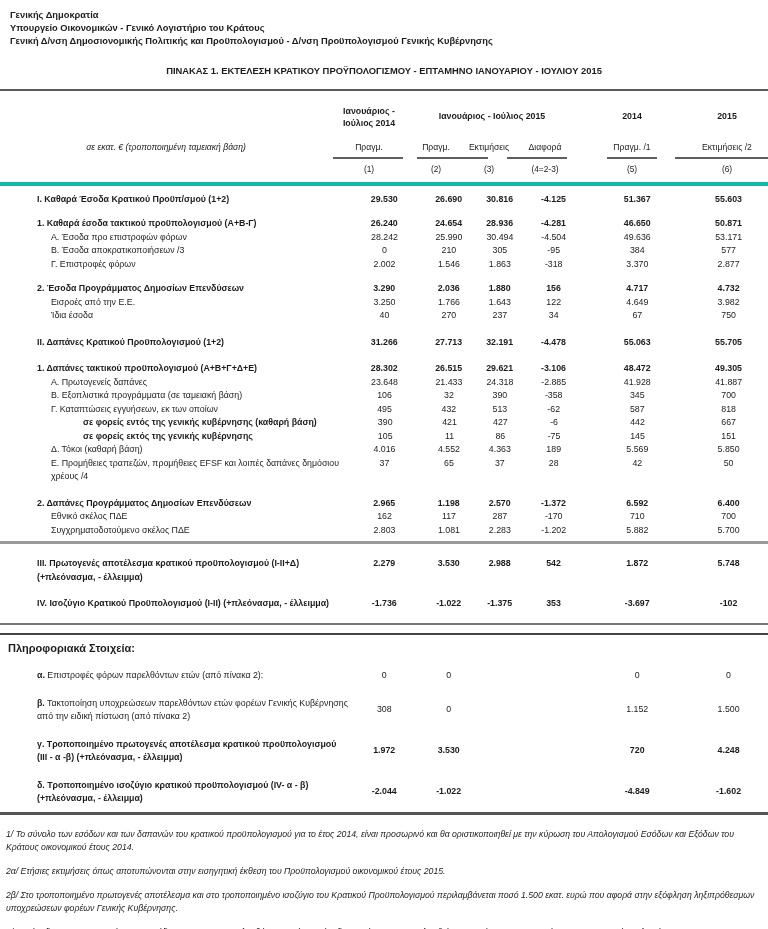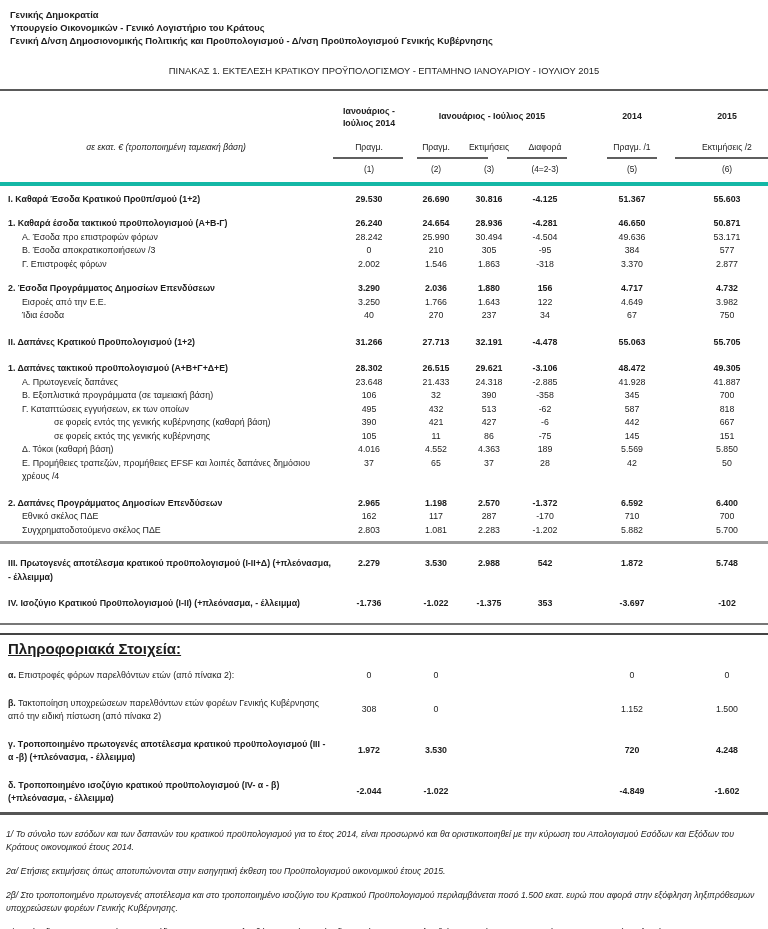--- a/index.html
+++ b/index.html
@@ -4,21 +4,21 @@
 <style>
   html,body{margin:0;padding:0;}
   body{
     width:768px;height:929px;overflow:hidden;background:#ffffff;
     color:#1c1c1c;font-family:"Liberation Sans","DejaVu Sans",sans-serif;
     font-size:8.8px;line-height:13.5px;
   }
   .page{width:768px;}
   
   .agency{padding:9px 0 0 10px;font-weight:bold;font-size:9.3px;line-height:13px;}
-  .title{margin-top:16px;text-align:center;font-weight:normal;font-size:9.4px;}
+  .title{margin-top:16px;text-align:center;font-weight:bold;font-size:9.4px;}
   .top-border{margin-top:11px;border-top:2px solid #5a5a5a;}
   
   .lbl{width:332px;box-sizing:border-box;padding-left:8px;text-align:left;}
   .c{text-align:center;box-sizing:border-box;}
   .c1{width:74px;}.c2{width:60px;}.c3{width:46px;}.c4{width:66px;}.c5{width:108px;}.c6{width:82px;}
   .g234{width:172px;text-align:center;}
   
   .thead{position:relative;border-bottom:4px solid #14b8a6;padding-bottom:5px;}
   .group-row{display:flex;align-items:center;padding-top:8px;min-height:36px;font-weight:bold;}
   .group-row .c1{line-height:12px;}
@@ -27,31 +27,31 @@
   .rules{position:relative;height:3px;}
   .seg{position:absolute;top:0;height:2px;background:#5f5f5f;}
   .seg-1{left:333px;width:70px;}
   .seg-2{left:417px;width:71px;}
   .seg-3{left:507px;width:60px;}
   .seg-4{left:607px;width:50px;}
   .seg-5{left:675px;width:93px;}
   .num-row{display:flex;margin-top:3px;font-size:8.4px;}
   
   .tbody{padding-top:7px;}
-  .trow{display:flex;align-items:flex-start;}
+  .trow{display:flex;align-items:flex-start;margin-left:29px;}
   .trow.bold{font-weight:bold;}
   .trow .lbl.lv1{padding-left:22px;}
-  .trow .lbl.lv2{padding-left:54px;}
+  .trow .lbl.lv2{padding-left:54px;font-weight:bold;}
   .trow.gap1{margin-top:11px;}
   .trow.gap2{margin-top:13px;}
   .gray-rule{margin-top:4px;border-top:3px solid #9a9a9a;}
   .main-bottom{margin-top:12px;border-top:2px solid #777;}
   
   .info{margin-top:8px;border-top:2px solid #444;padding-top:7px;}
-  .info-heading{font-weight:bold;text-decoration:underline;padding-left:8px;font-size:15px;}
+  .info-heading{font-weight:bold;padding-left:8px;font-size:11px;}
   .info .trow{align-items:center;margin-top:14px;}
   .info-bottom{margin-top:6px;border-top:3px solid #555;}
   
   .footnotes{padding:13px 6px 0 6px;}
   .footnote{font-style:italic;font-size:8.7px;line-height:13px;margin-bottom:11px;}
 </style>
 </head>
 <body>
 
 <div class="page">

